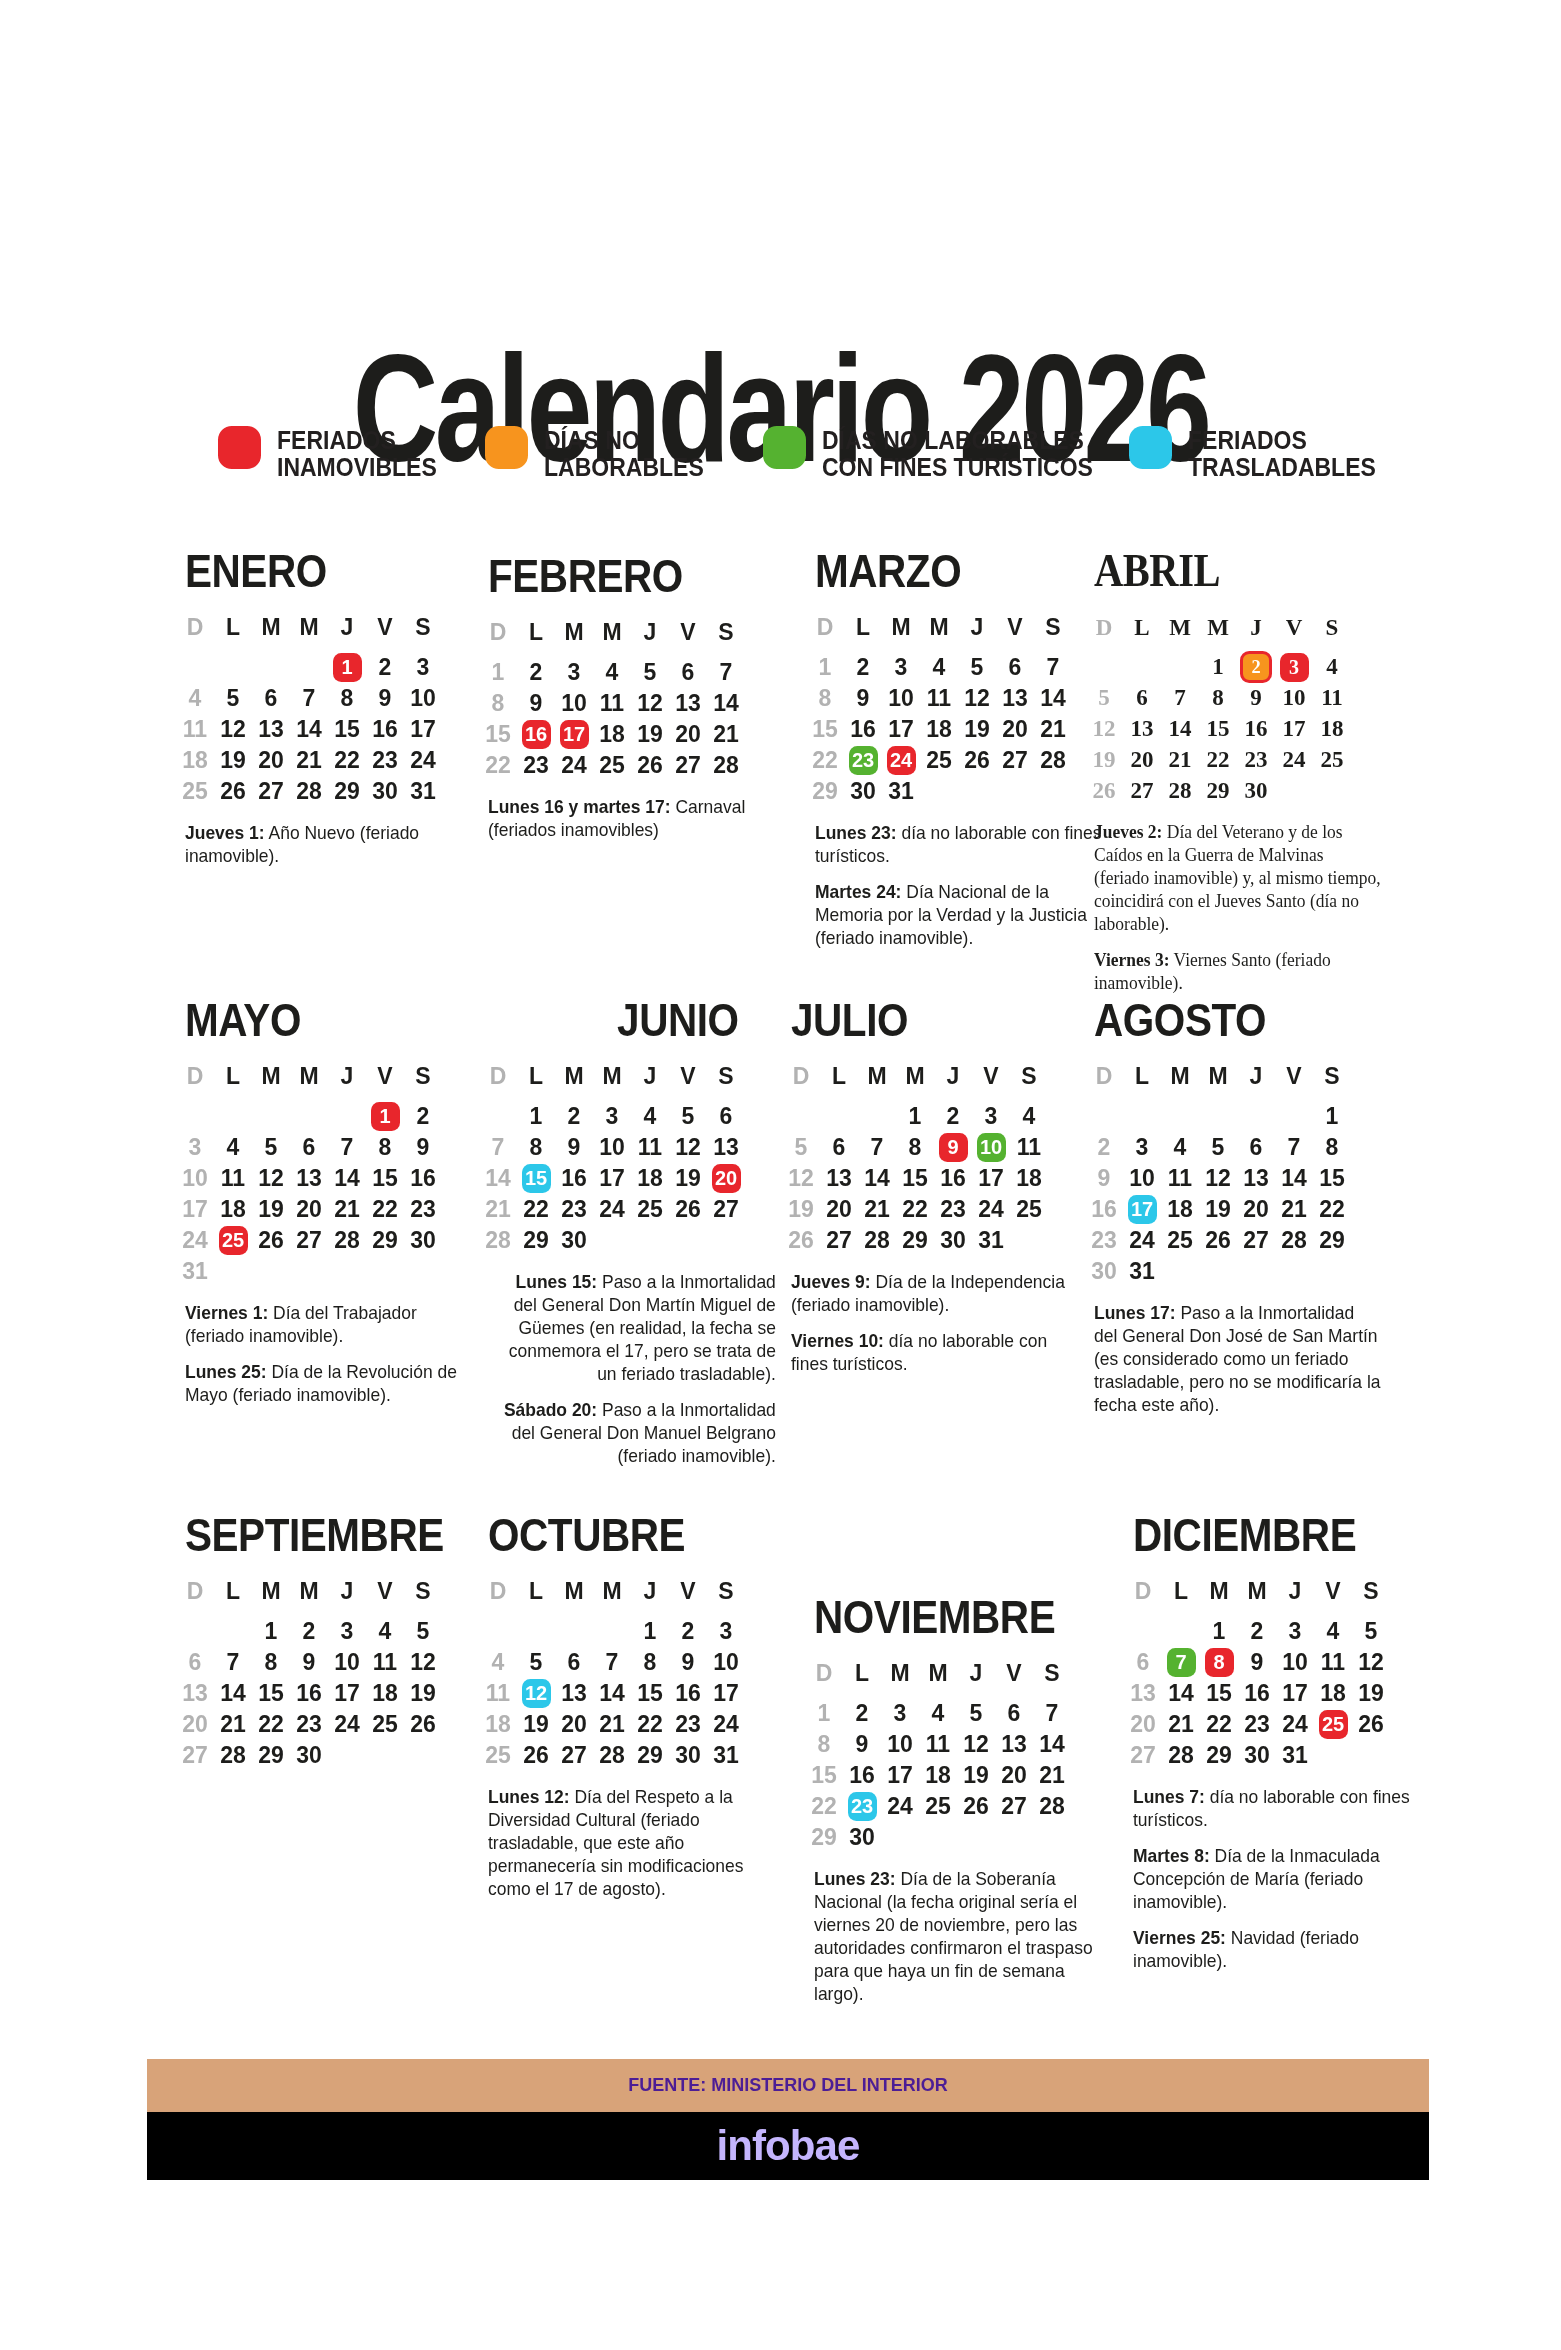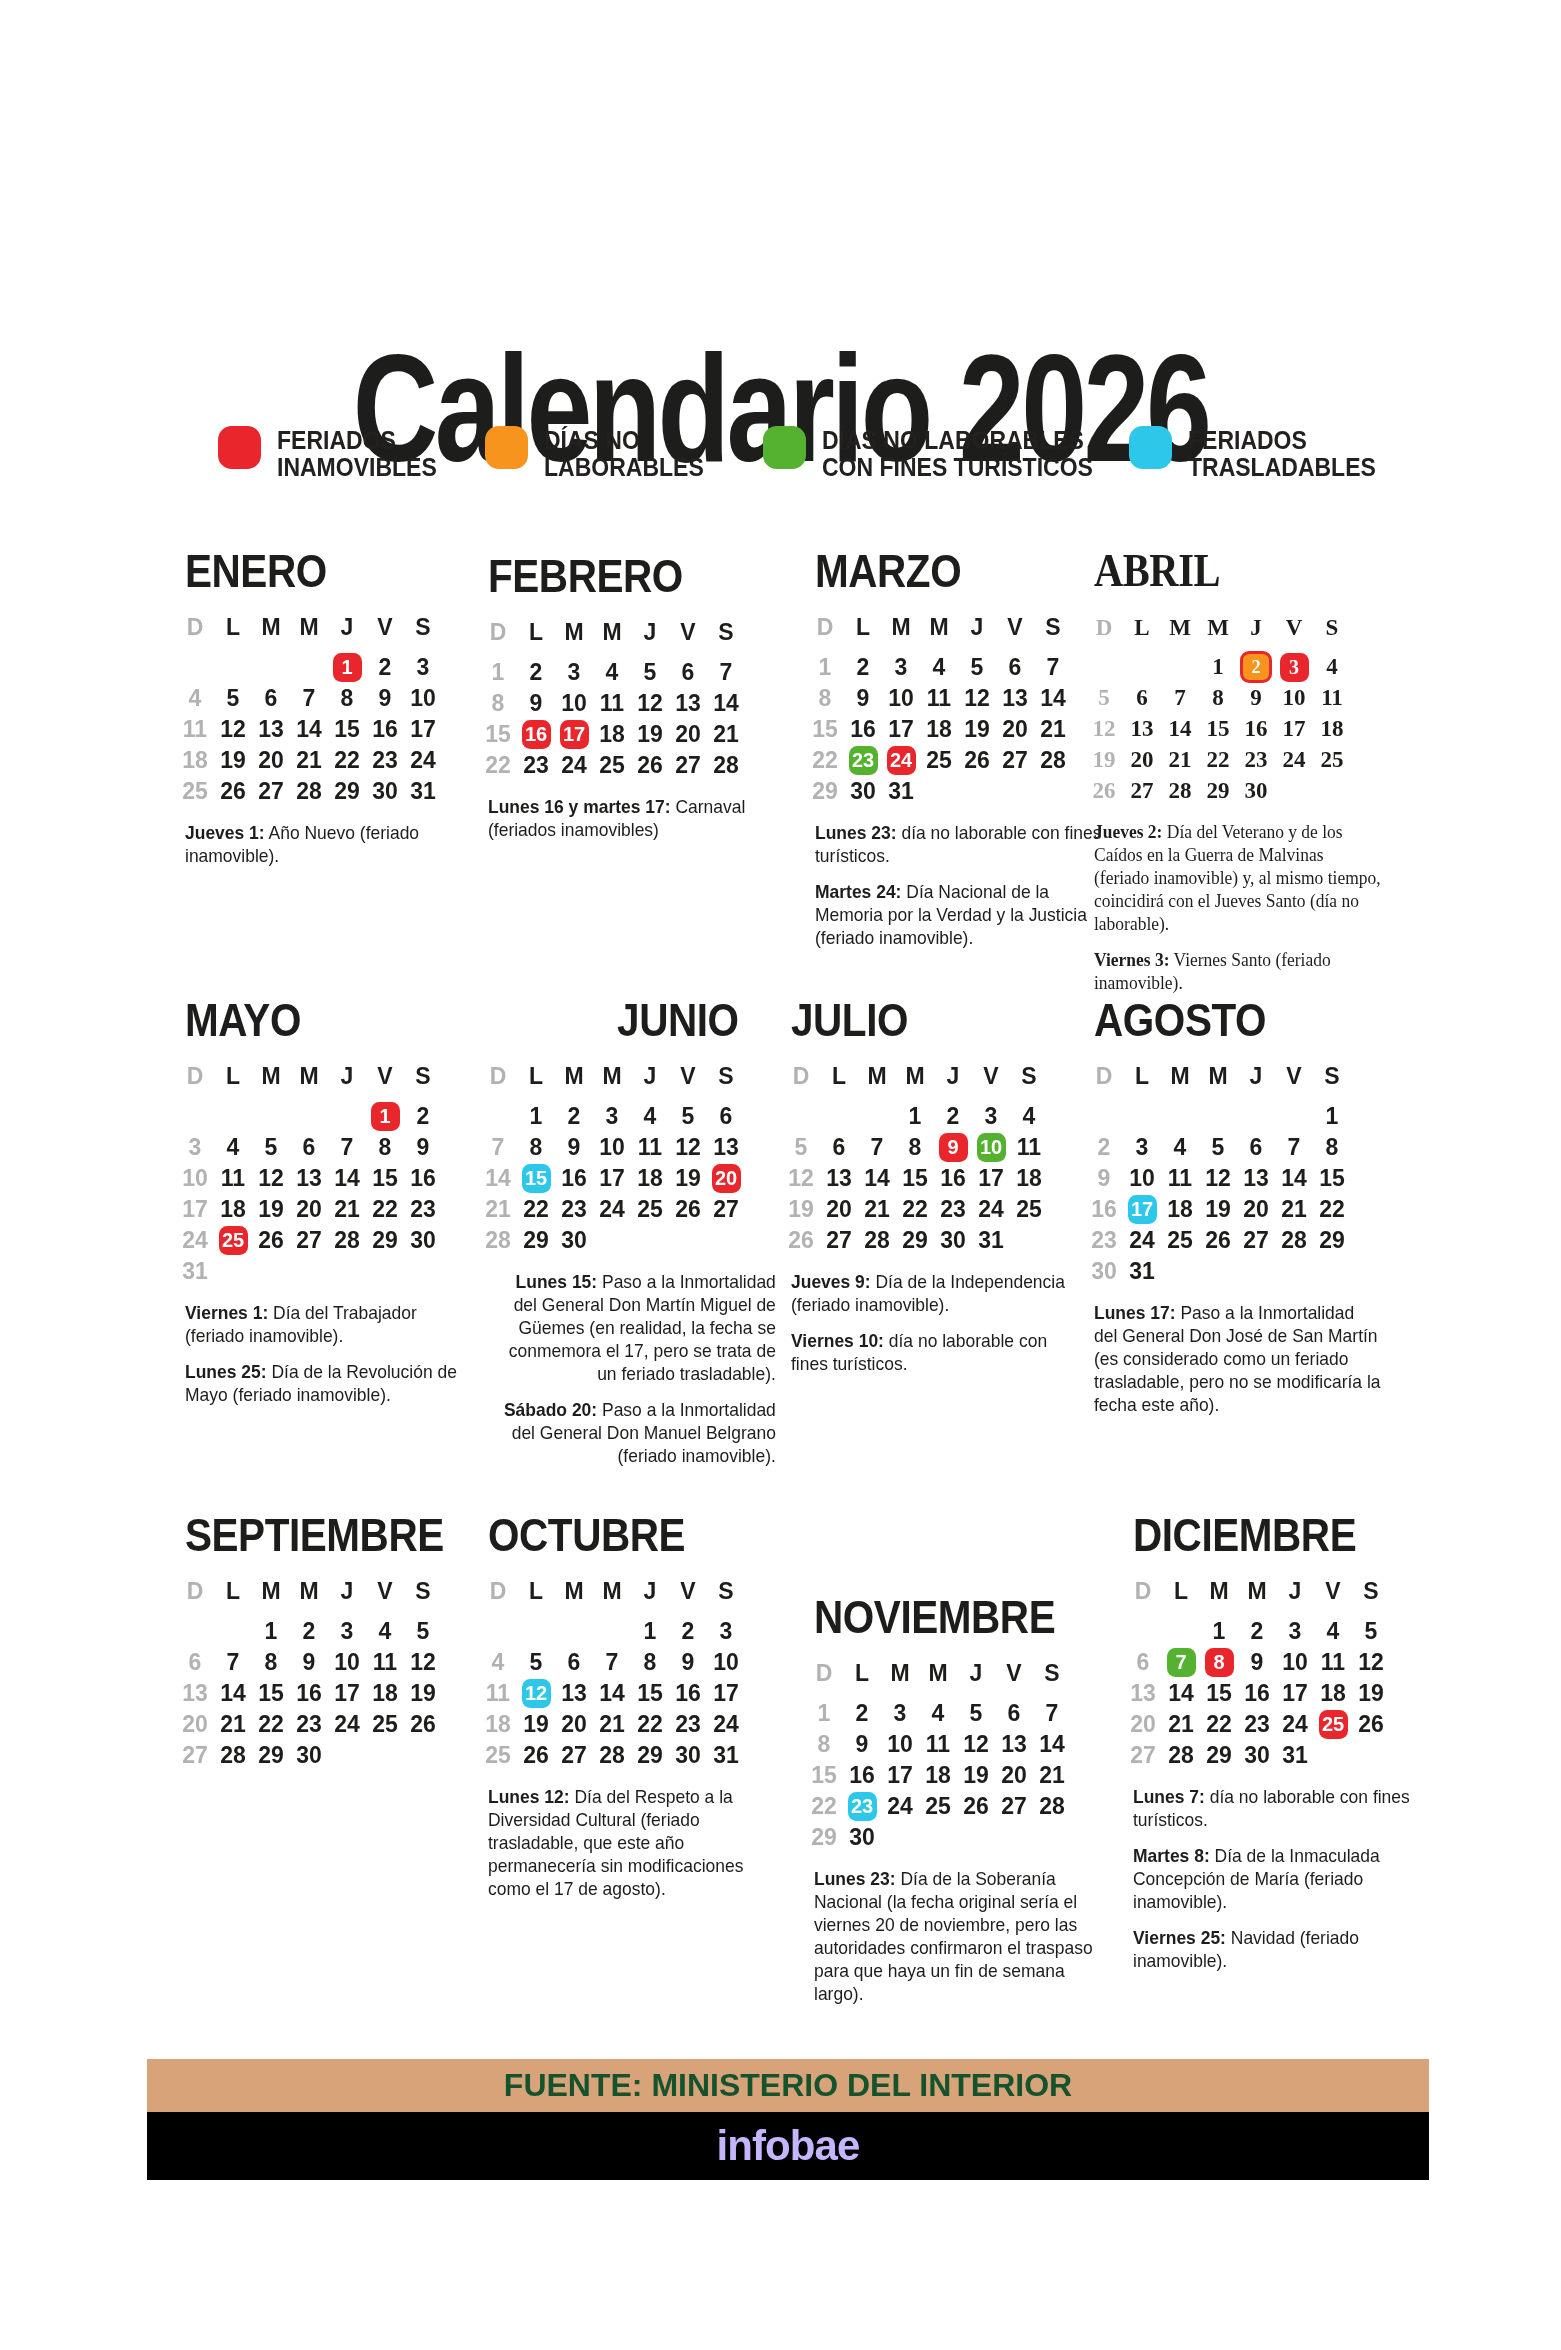--- a/index.html
+++ b/index.html
@@ -30,21 +30,21 @@
   .mark{display:flex;align-items:center;justify-content:center;width:29px;height:29px;
     border-radius:8.3px;color:#fff;font-size:20px;font-weight:bold;}
   .mark.orange-red{width:32px;height:32px;box-sizing:border-box;border:3.7px solid transparent;
     border-radius:9.2px;font-size:18.4px;}
   .notes{margin:14.7px 0 0 9.2px;width:303px;font-size:18.4px;line-height:23px;
     transform:scaleX(.95);transform-origin:0 0;}
   .notes p{margin:0 0 13px 0;}
 
   .src-bar{position:absolute;left:147px;top:2059px;width:1282px;height:53px;
     display:flex;align-items:center;justify-content:center;
-    font-size:32px;font-weight:bold;color:#14532d;}
+    font-size:18px;font-weight:bold;color:#4c1d95;}
   .brand-bar{position:absolute;left:147px;top:2112px;width:1282px;height:68px;
     display:flex;align-items:center;justify-content:center;background:#000;
     color:#c4b5fd;font-size:42px;font-weight:bold;letter-spacing:-0.9px;}
 </style>
 </head>
 <body>
 
 <div>
   <h1 class="title"><span class="title-inner">Calendario 2026</span></h1>
 

